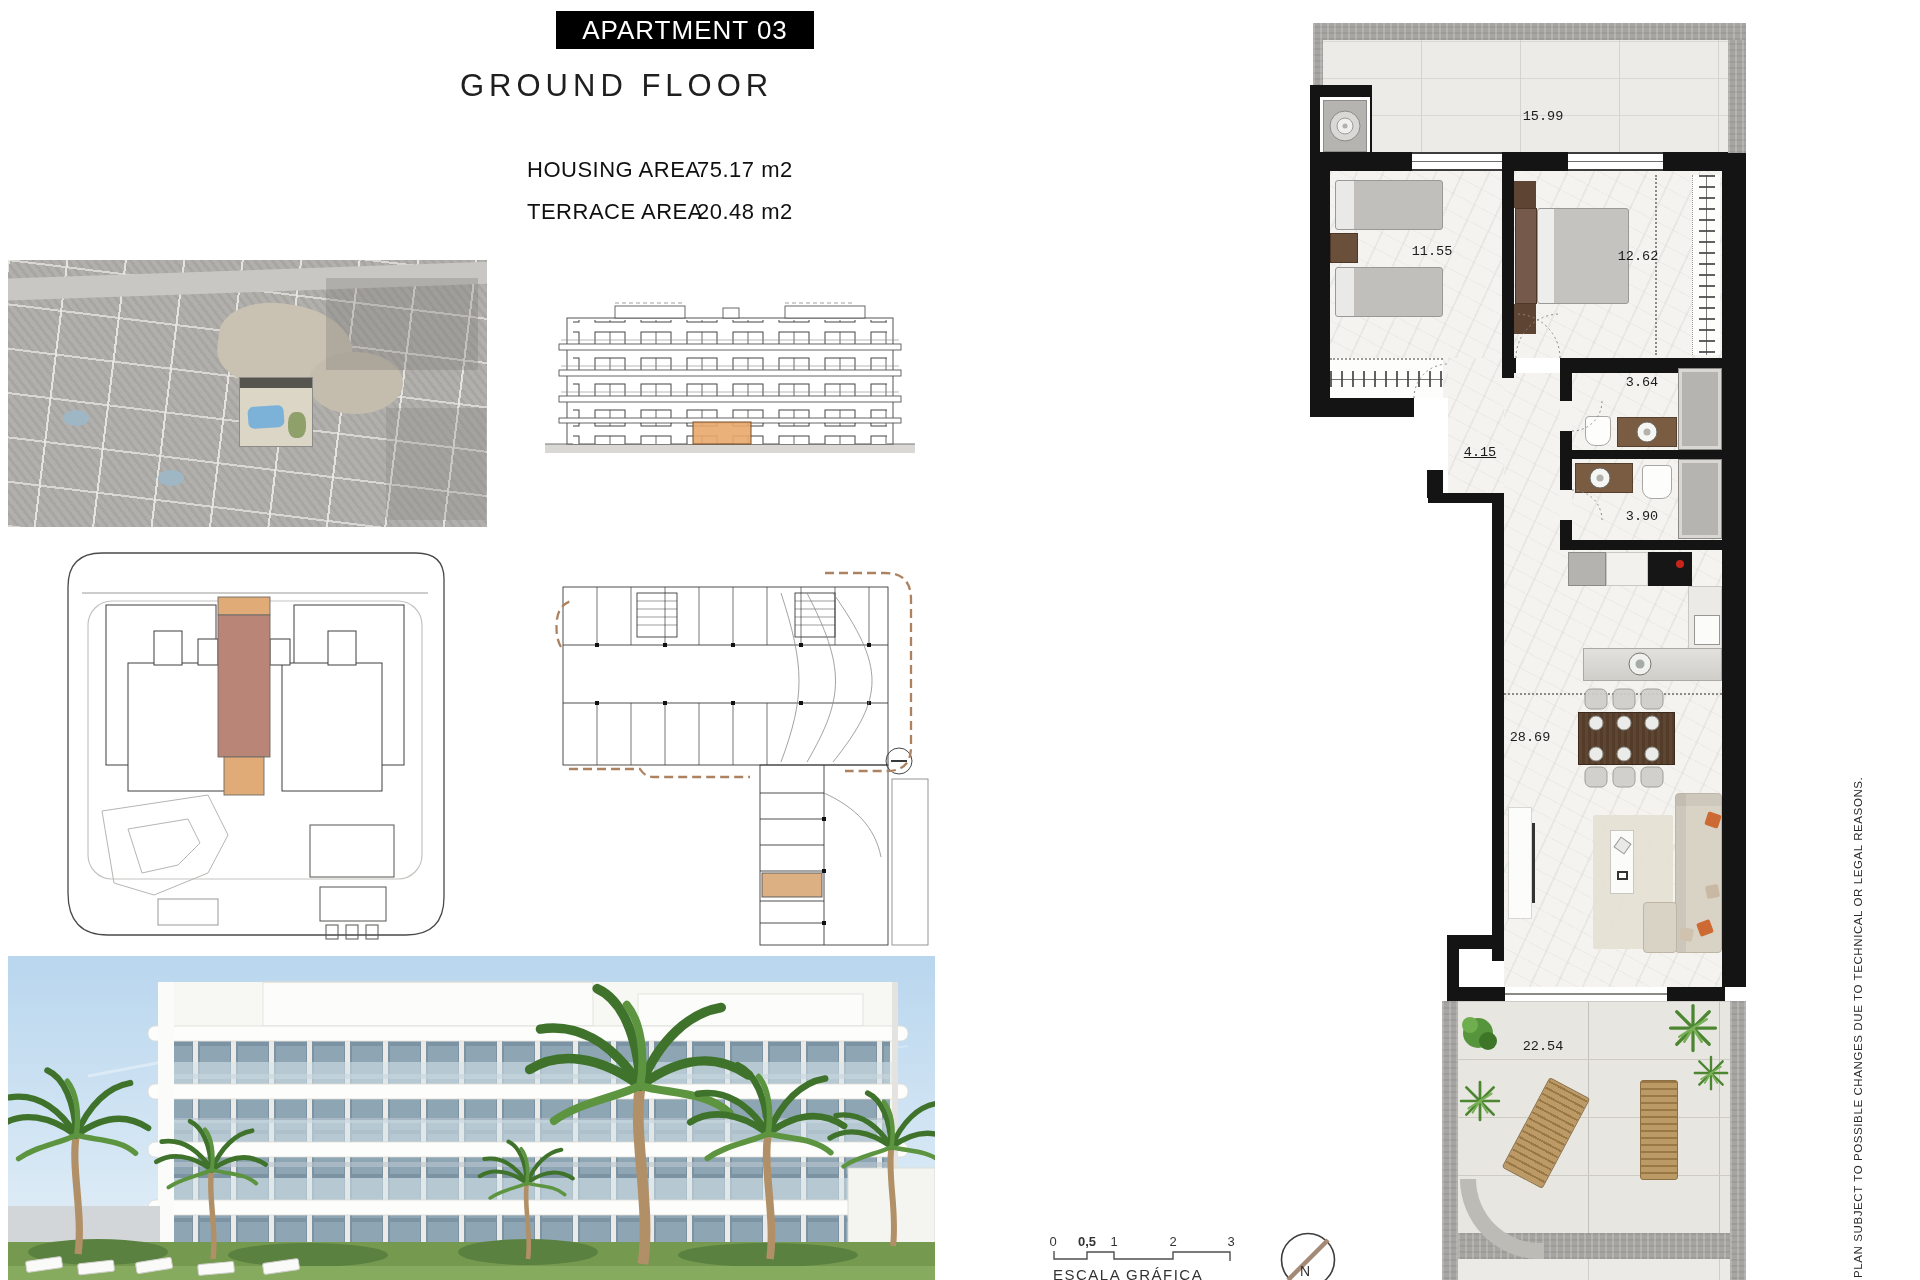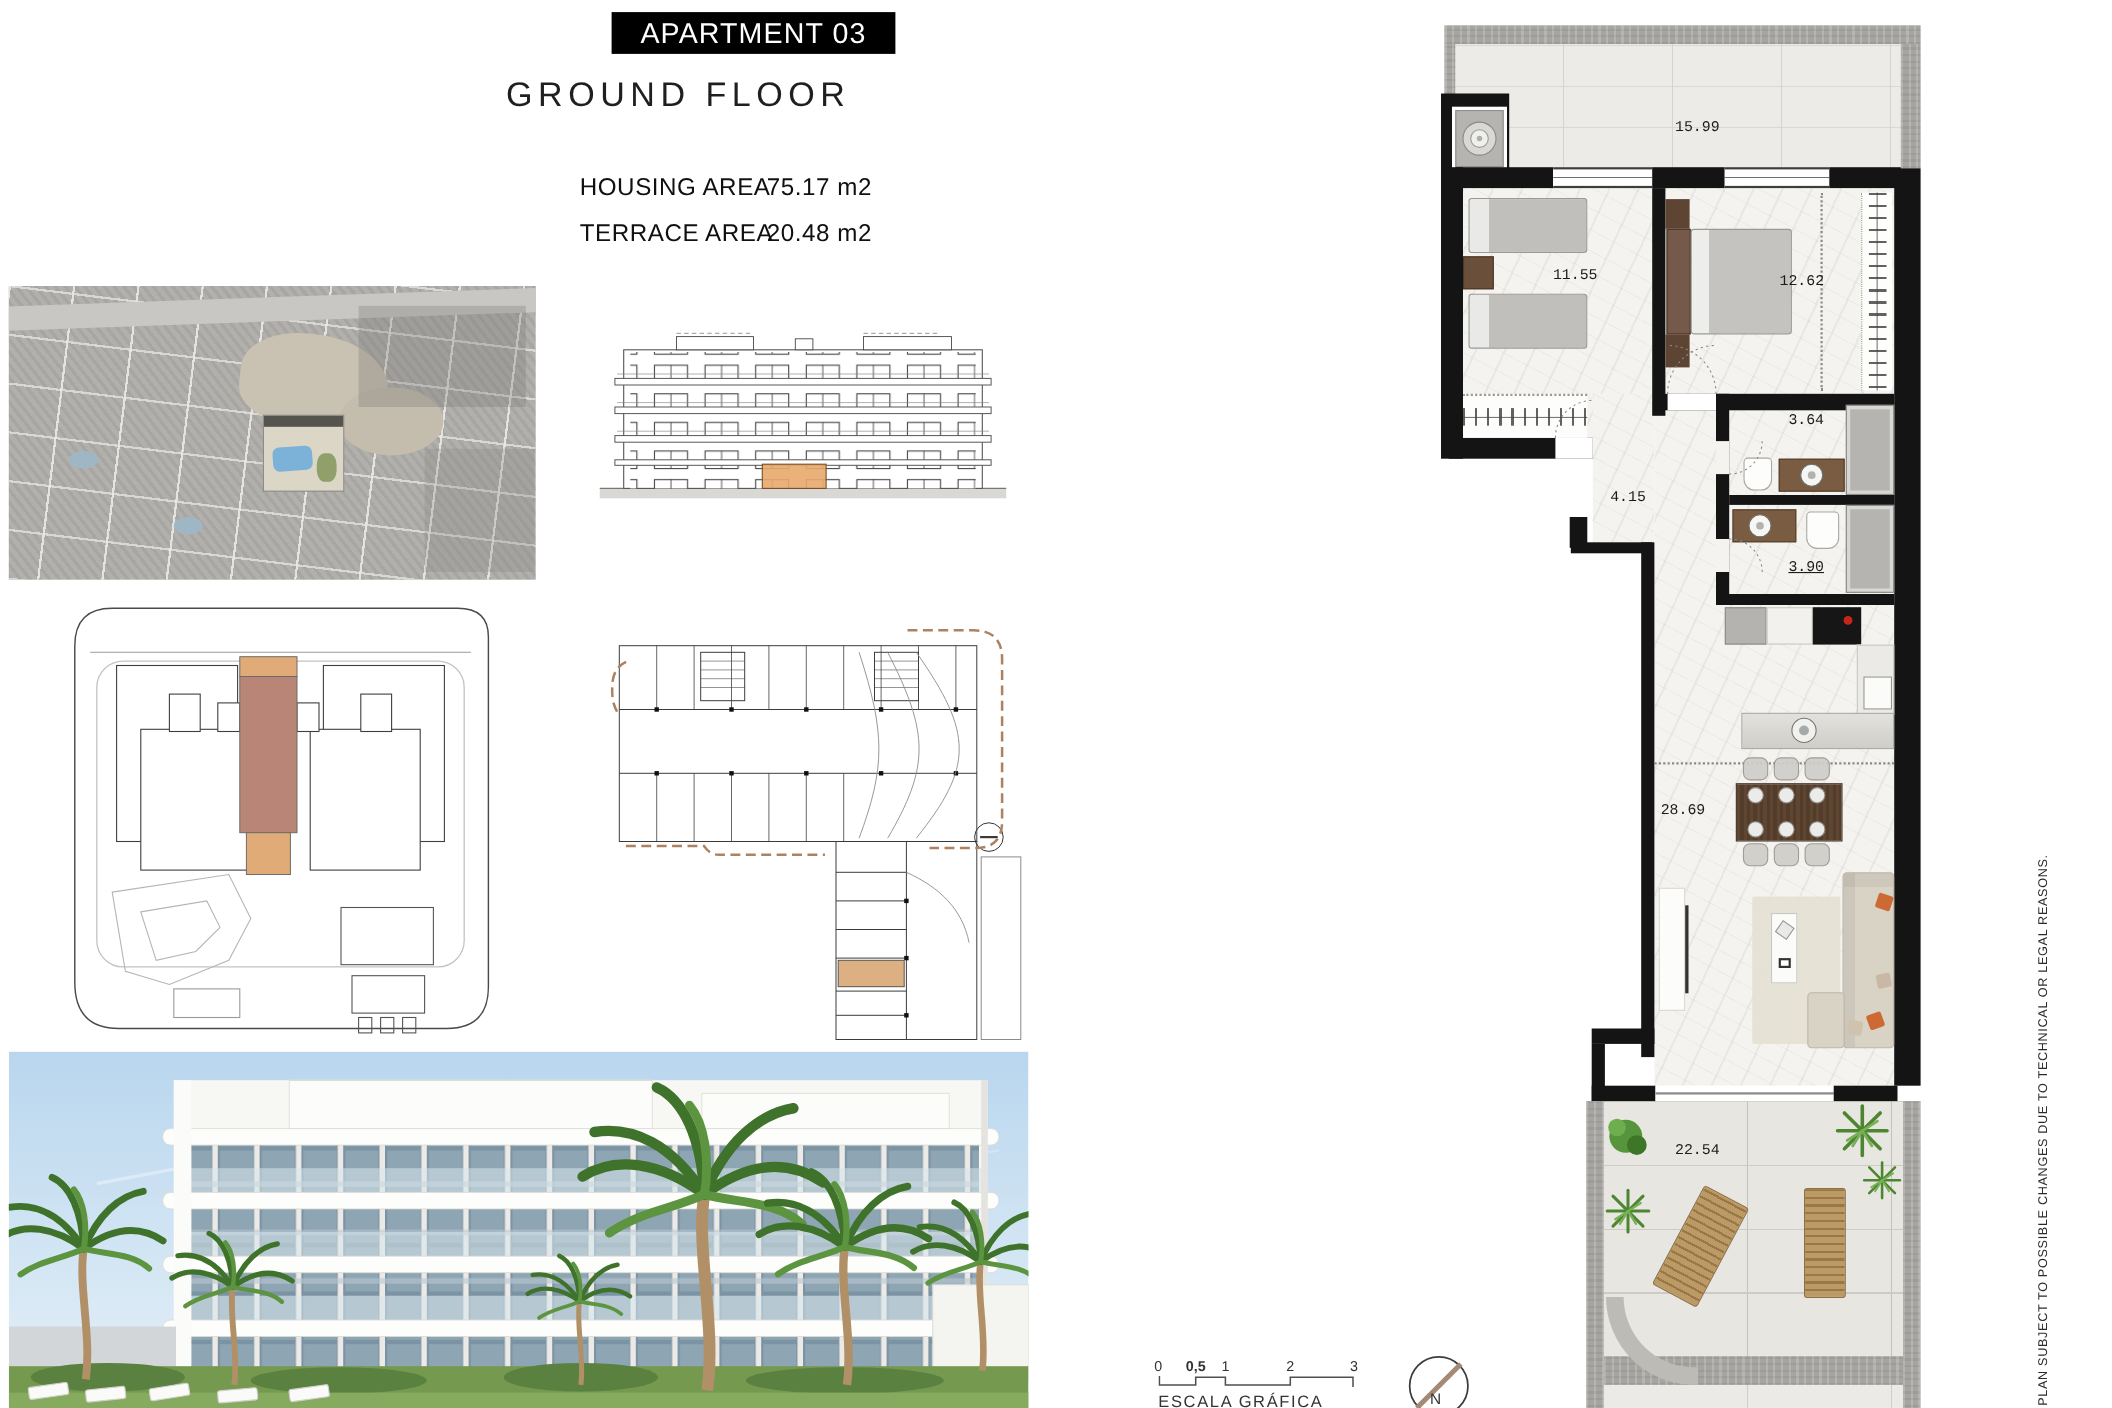--- a/index.html
+++ b/index.html
@@ -465,22 +465,22 @@
     </g>
     <use href="#frond" transform="translate(383,1005) scale(1.25)"></use>
     <use href="#frond" transform="translate(401,1050) scale(0.9)"></use>
     <use href="#frond" transform="translate(170,1078) scale(1.05)"></use>
   </svg>
 
   <span class="lbl" style="left:201px;top:86px;">15.99</span>
   <span class="lbl" style="left:90px;top:221px;">11.55</span>
   <span class="lbl" style="left:296px;top:226px;">12.62</span>
   <span class="lbl" style="left:300px;top:352px;">3.64</span>
-  <span class="lbl" style="left:138px;top:422px;">4.15</span>
-  <span class="lbl" style="left:300px;top:486px;text-decoration:underline;">3.90</span>
+  <span class="lbl" style="left:138px;top:422px;text-decoration:underline;">4.15</span>
+  <span class="lbl" style="left:300px;top:486px;">3.90</span>
   <span class="lbl" style="left:188px;top:707px;">28.69</span>
   <span class="lbl" style="left:201px;top:1016px;">22.54</span>
 </div>
 
 <span class="ticklbl" style="left:1053px;top:1234px;">0</span>
 <span class="ticklbl" style="left:1087px;top:1234px;font-weight:bold;">0,5</span>
 <span class="ticklbl" style="left:1114px;top:1234px;">1</span>
 <span class="ticklbl" style="left:1173px;top:1234px;">2</span>
 <span class="ticklbl" style="left:1231px;top:1234px;">3</span>
 <svg class="abs" style="left:1053px;top:1247px;" width="180" height="16" viewBox="0 0 180 16">

